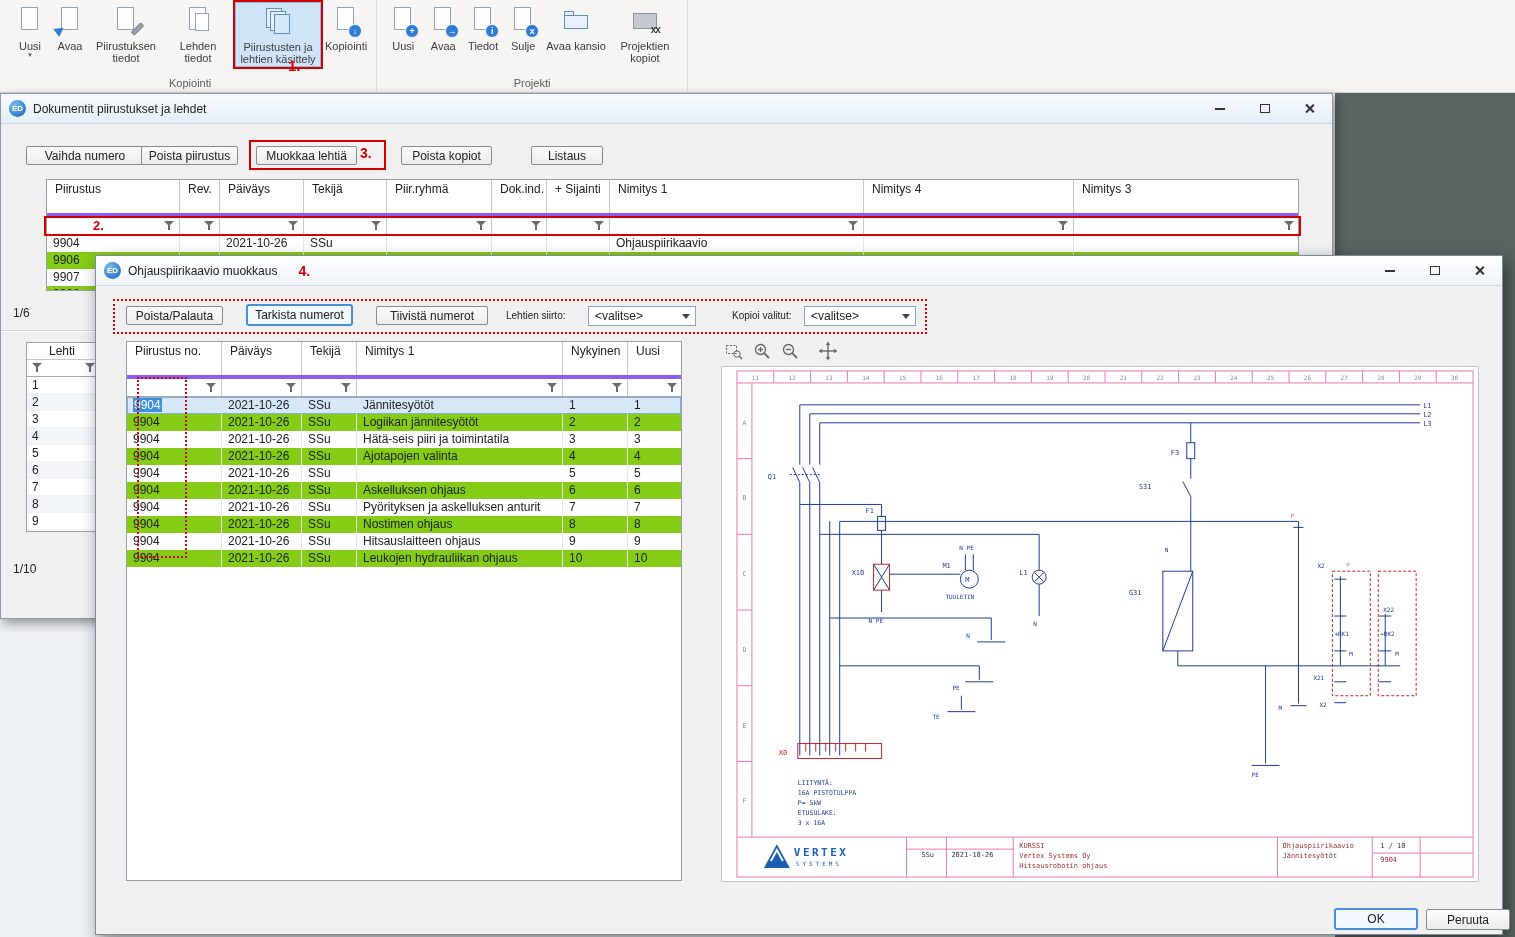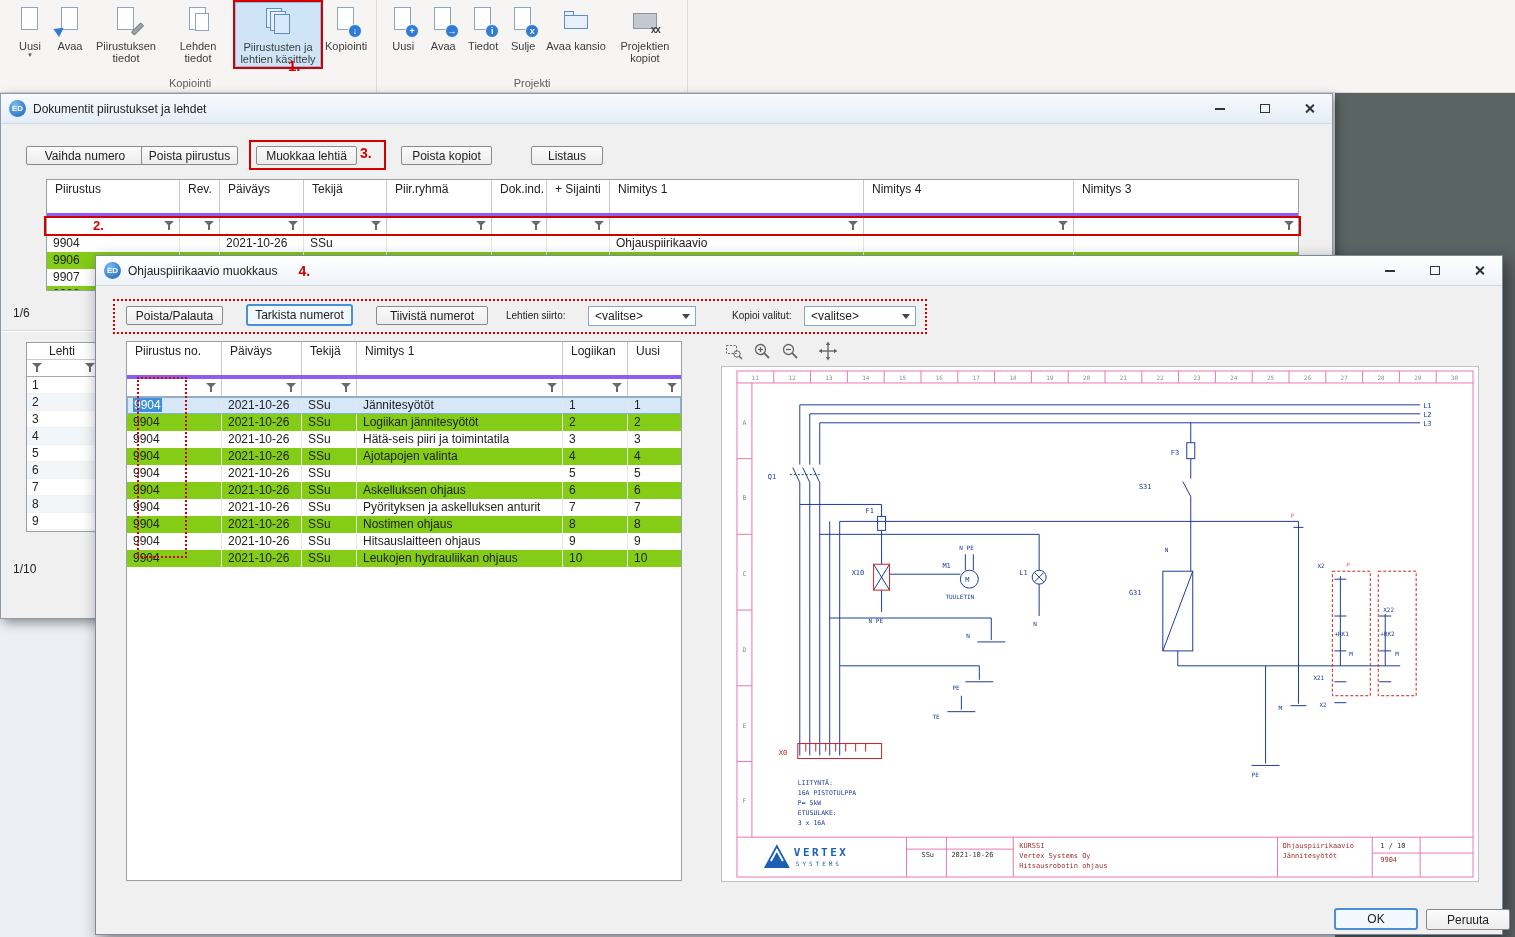--- a/index.html
+++ b/index.html
@@ -365,21 +365,21 @@
     <span>&lt;valitse&gt;</span>
     <span class="chev"></span>
   </div>
 
   <div id="dlg-table" class="tbl" style="left:30px;top:85px;width:556px;height:540px">
       <div class="thead">
         <div class="hcell" style="width: 95px;">Piirustus no.</div>
         <div class="hcell" style="width: 80px;">Päiväys</div>
         <div class="hcell" style="width: 55px;">Tekijä</div>
         <div class="hcell" style="width: 206px;">Nimitys 1</div>
-        <div class="hcell" style="width: 65px;">Logiikan</div>
+        <div class="hcell" style="width: 65px;">Nykyinen</div>
         <div class="hcell" style="width: 55px;">Uusi</div>
       </div>
       <div class="tfilter">
         <div class="fcell" style="width: 95px;">
           <div class="funnel"></div>
         </div>
         <div class="fcell" style="width: 80px;">
           <div class="funnel"></div>
         </div>
         <div class="fcell" style="width: 55px;">

